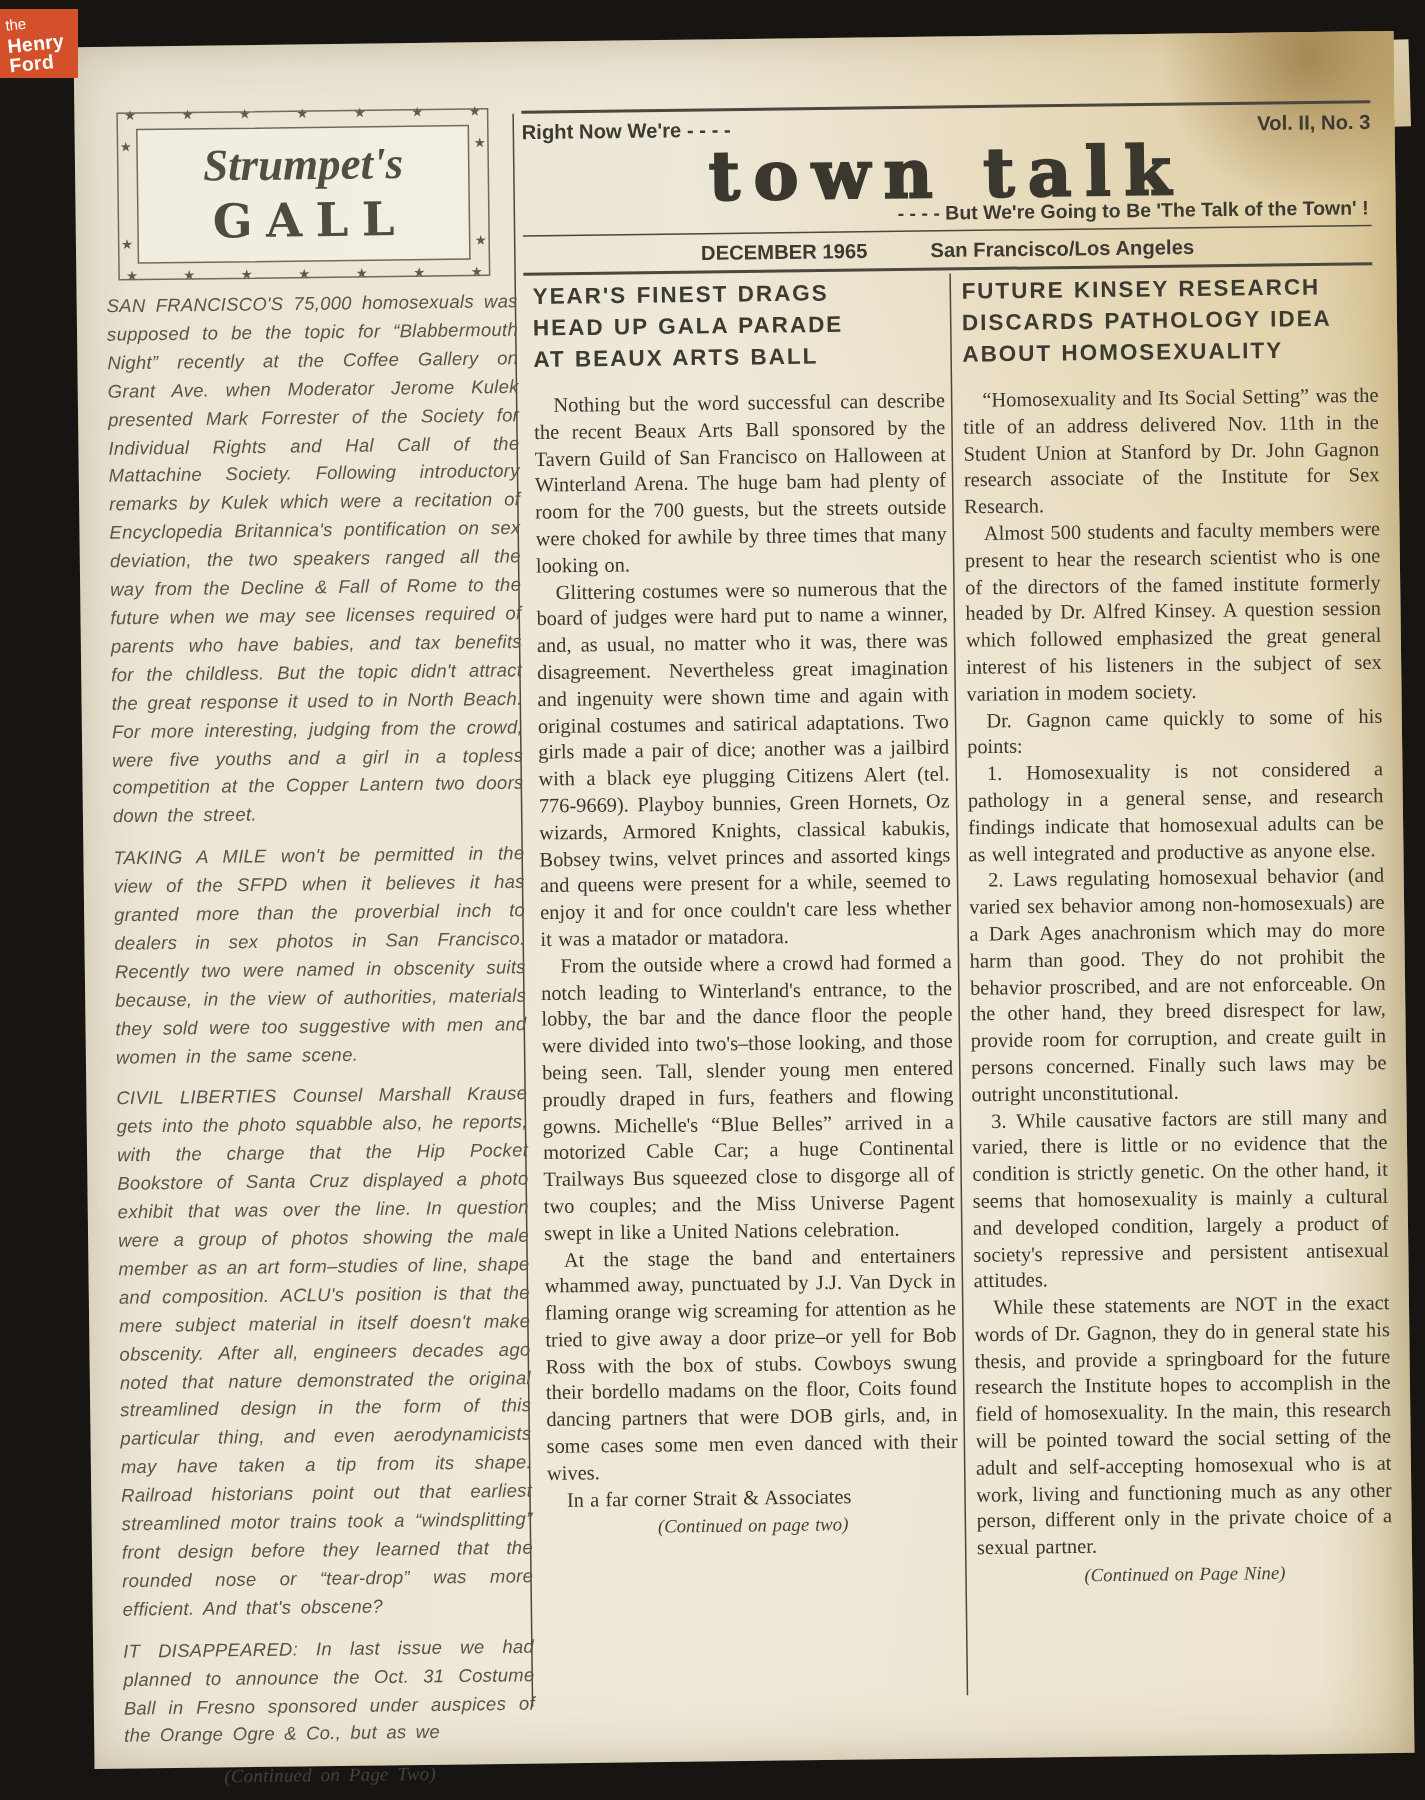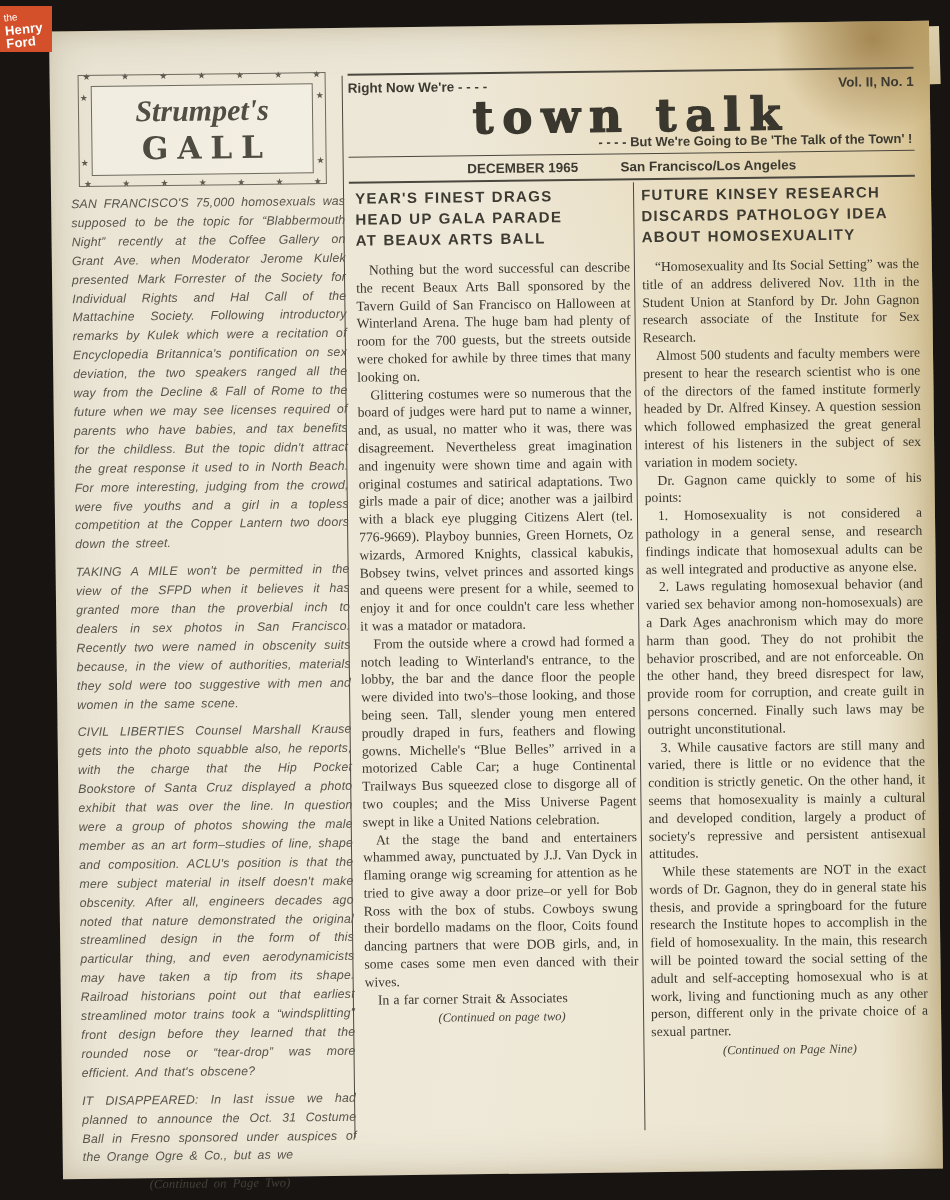--- a/index.html
+++ b/index.html
@@ -139,21 +139,21 @@
     </div>
   </div>
 
   <div class="rule-v" style="left:292px;top:48px;height:1062px;"></div>
   <div class="rule-v" style="left:582px;top:158px;height:948px;"></div>
 
   <div class="header">
     <div class="topline"></div>
     <div class="kicker-row">
       <span>Right Now We're - - - -</span>
-      <span>Vol. II, No. 1</span>
+      <span>Vol. II, No. 3</span>
     </div>
     <div class="tt-title">town talk</div>
     <div class="tagline">- - - - But We're Going to Be 'The Talk of the Town' !</div>
     <div class="midline"></div>
     <div class="date-band">
       <span>DECEMBER 1965</span>
       <span>San Francisco/Los Angeles</span>
     </div>
     <div class="botline"></div>
   </div>

